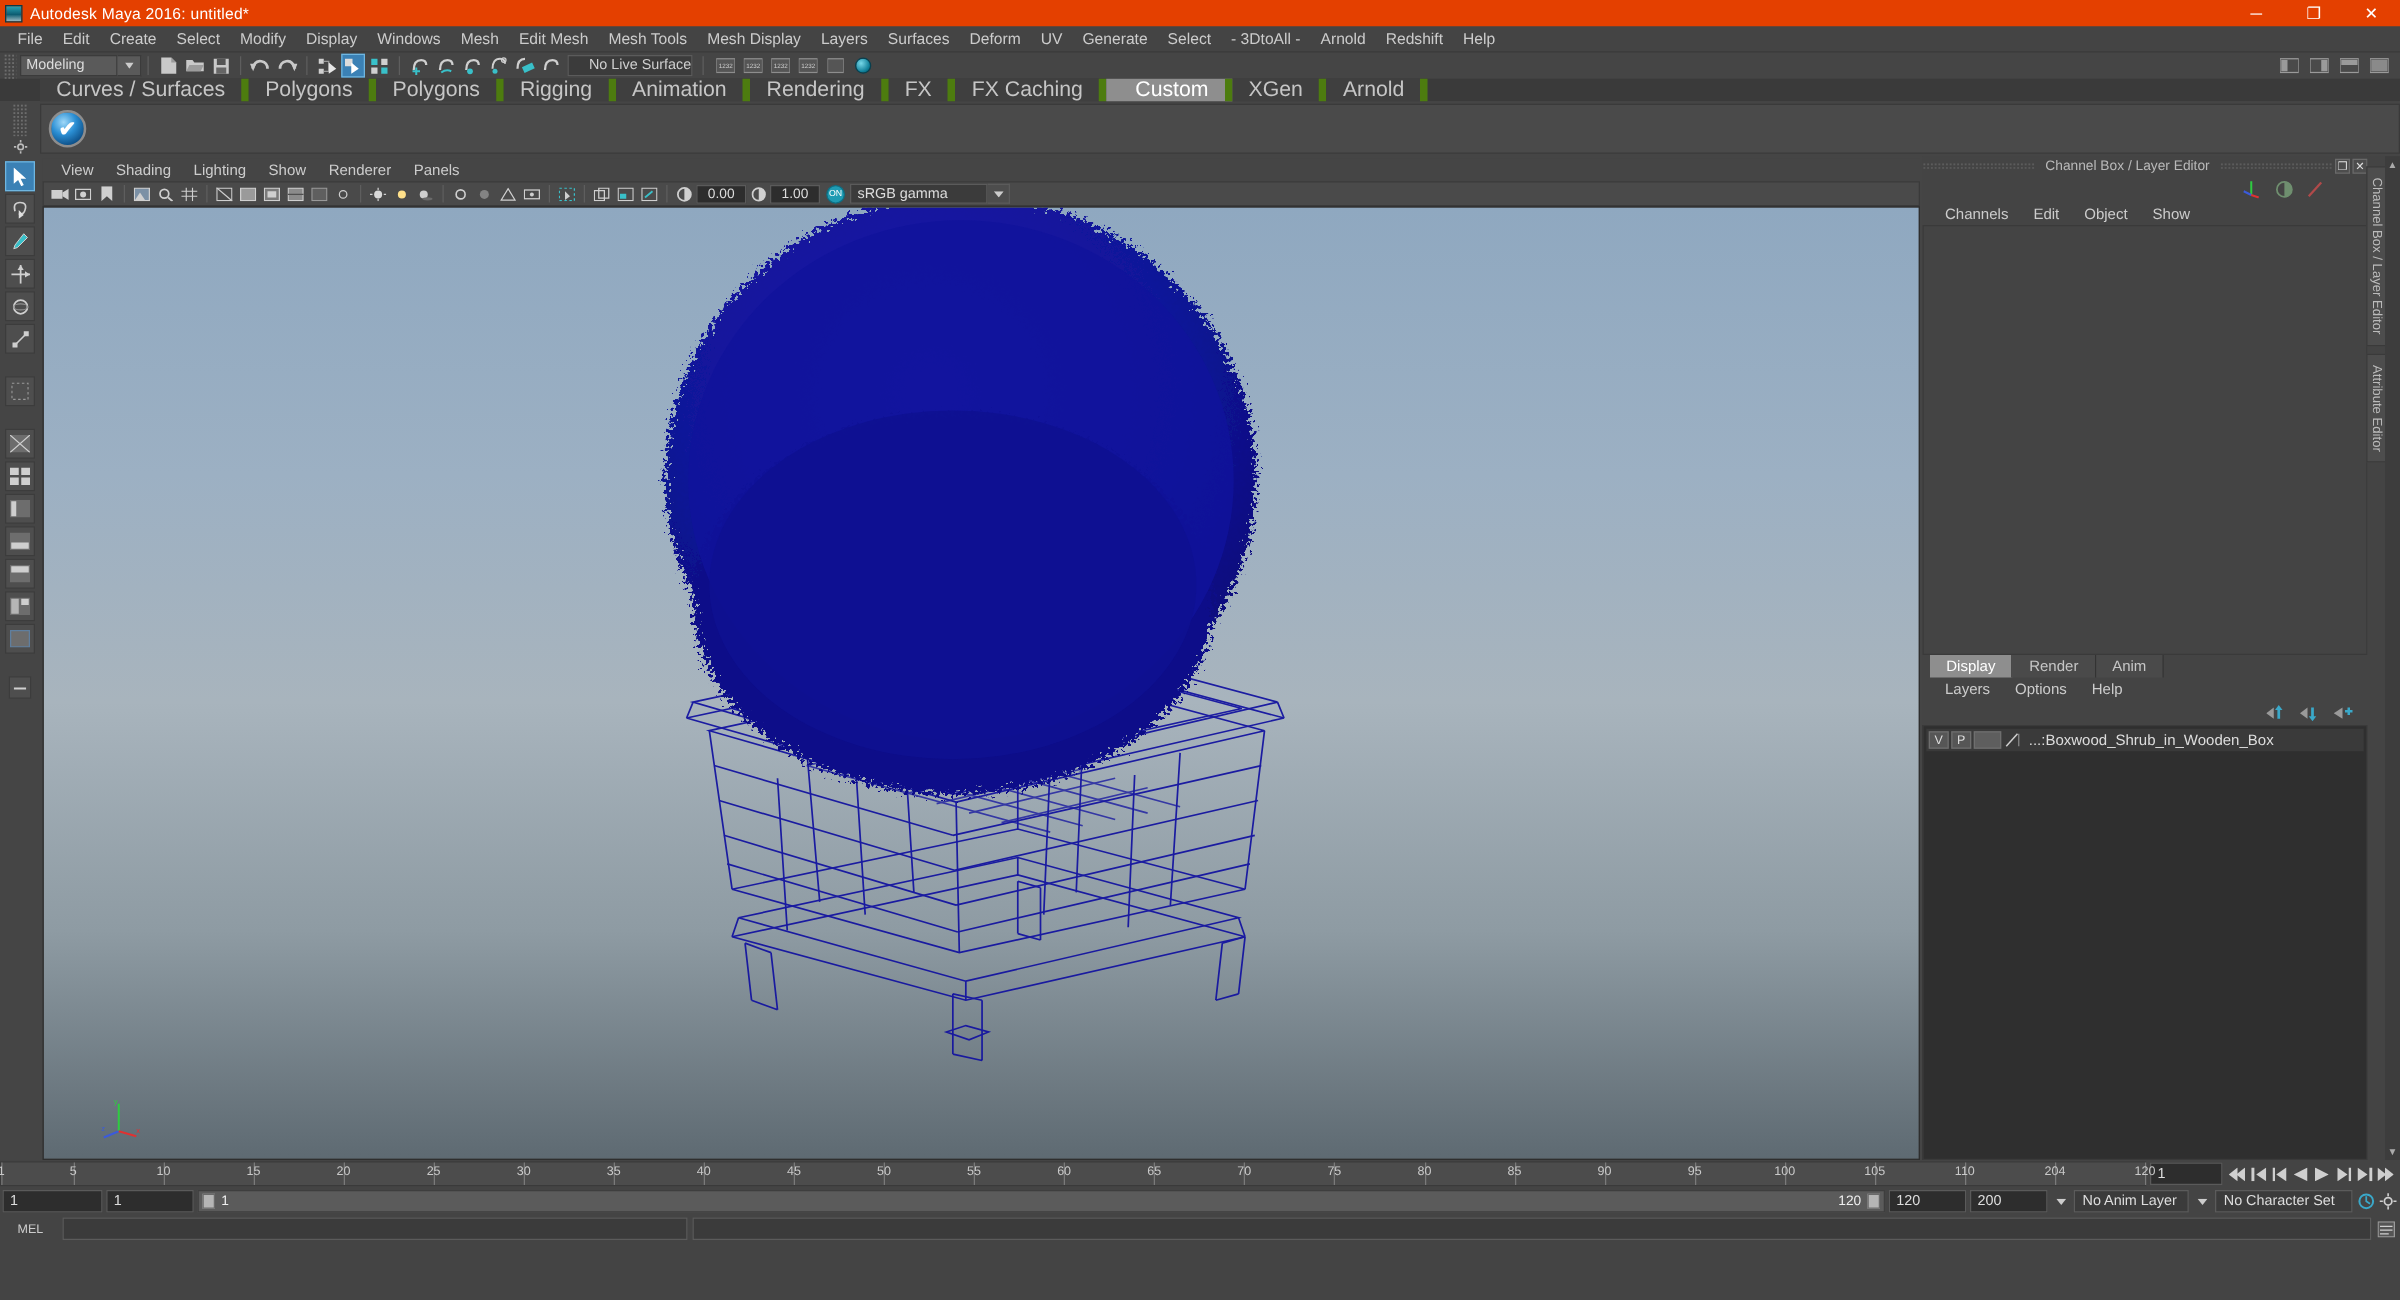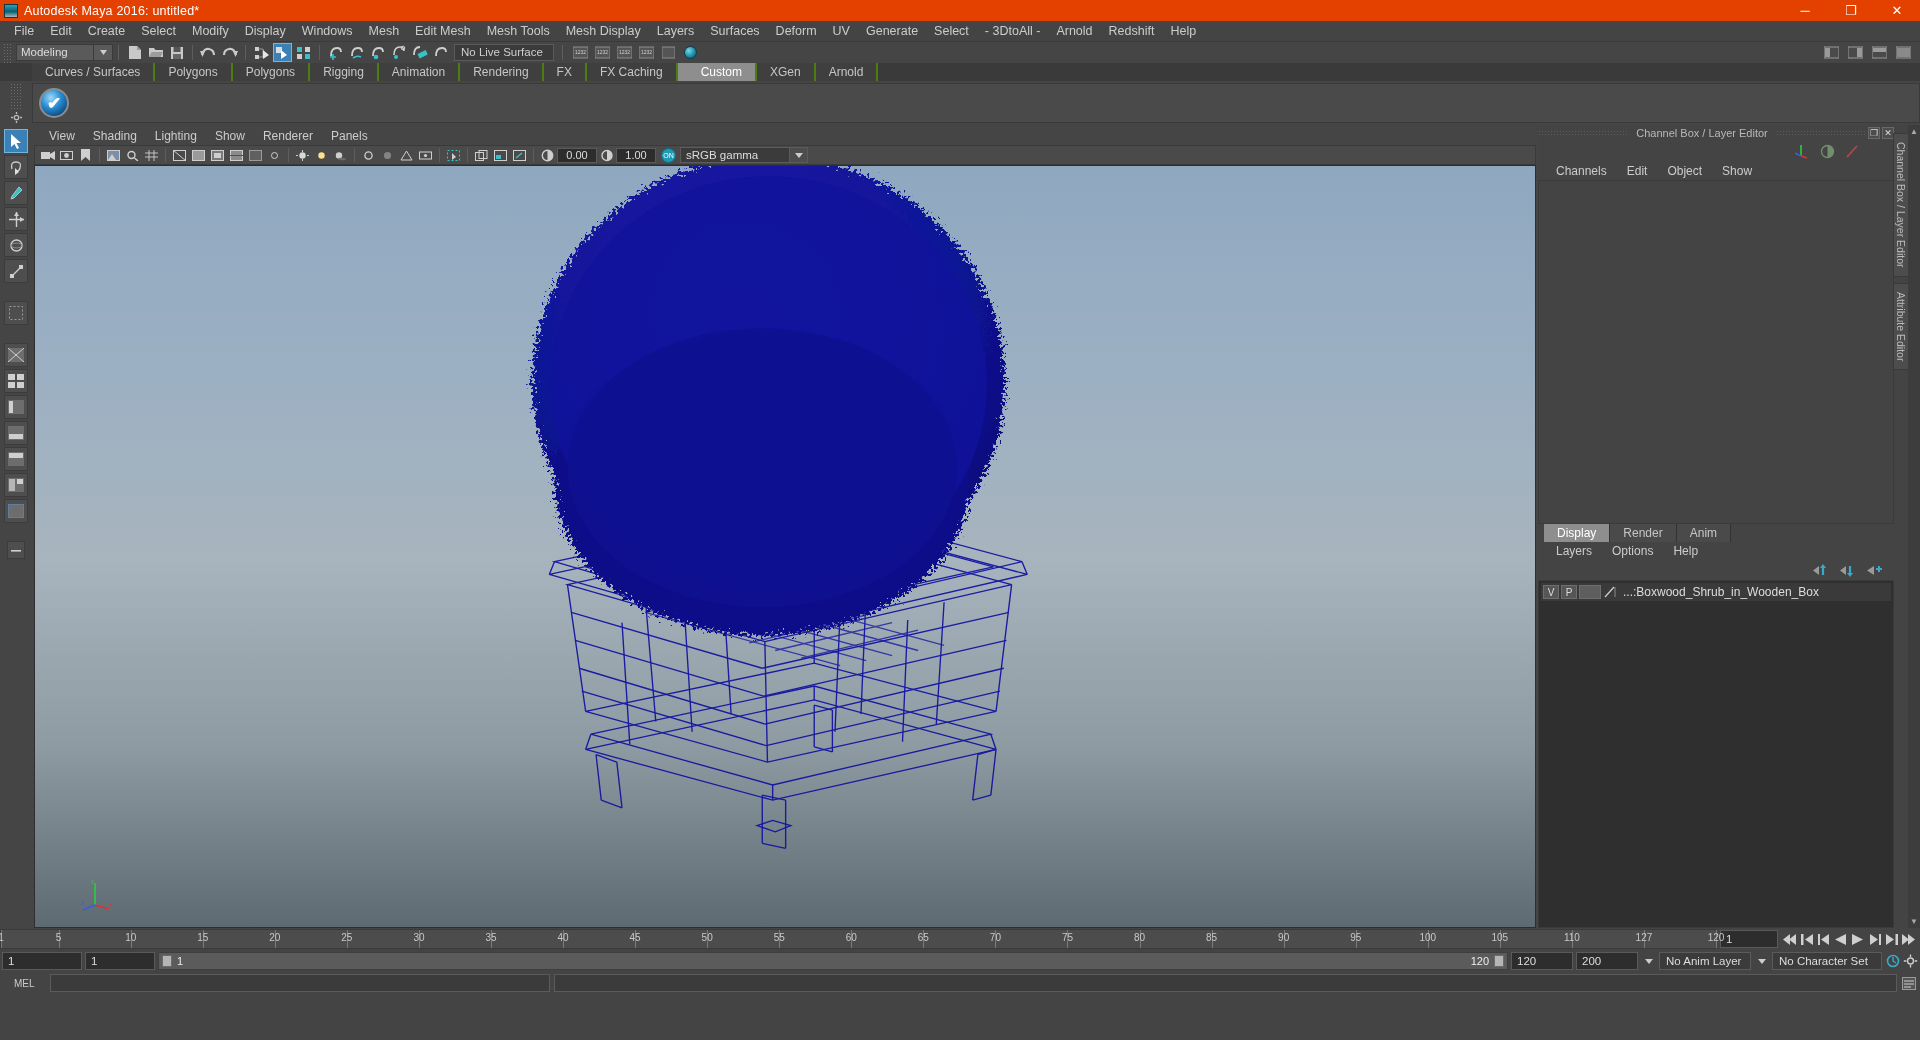--- a/index.html
+++ b/index.html
@@ -27,28 +27,28 @@
      background-image:radial-gradient(#6d6d6d 32%, transparent 33%);
      background-size:3px 3px; }
   .menuset{ width:78px; height:17px; background:#5a5a5a; border:1px solid #3b3b3b;
      font-size:11.5px; color:#ddd; line-height:15px; padding-left:4px; }
   .menuset-arrow{ width:19px;height:17px;background:#5a5a5a;border:1px solid #3b3b3b;border-left:none;
      display:flex;align-items:center;justify-content:center;}
   .tsep{ width:1px; height:15px; background:#5e5e5e; margin:0 5px; }
   .ticon{ width:19px; height:19px; margin:0 1px; display:flex; align-items:center; justify-content:center; }
   .ticon.sel{ background:#3b81b5; border:1px solid #6fb6e0; }
   .livesurf{ width:100px;height:17px;background:#3b3b3b;border:1px solid #5b5b5b;
-     font-size:11.5px;color:#cfcfcf;line-height:15px;padding-left:6px;margin:0 3px; }
+     font-size:11.5px;color:#cfcfcf;line-height:15px;padding-left:6px;margin:0 3px;text-align:right; }
   .dot4{ width:13px;height:13px;border-radius:50%;
      background:radial-gradient(circle at 35% 33%,#76d7e8,#0d7c96 68%,#064a5c); border:1px solid #08404f;}
 
   
   .shelftabs{ height:18px; background:#3a3a3a; display:flex; align-items:flex-end; padding-left:32px; }
-  .shelftab{ height:18px; line-height:18px; padding:0 13px; font-size:12px; color:#c6c6c6;
-     background:#3f3f3f; border-right:2px solid #4d7c0f; }
+  .shelftab{ height:18px; line-height:18px; padding:0 13px; font-size:17px; color:#c6c6c6;
+     background:#3f3f3f; border-right:6px solid #4d7c0f; }
   .shelftab.active{ background:#8e8e8e; color:#fff;padding-left:23px; }
   .shelfbody{ height:44px; background:#454545; display:flex; align-items:center; }
   .shelfrail{ width:32px; height:44px; background:#454545; display:flex; flex-direction:column;
      align-items:center; justify-content:center; }
   .shelfdots{ width:12px;height:26px;background-image:radial-gradient(#6d6d6d 32%, transparent 33%);
      background-size:3px 3px; }
   .shelfarea{ flex:1; height:40px; background:#4a4a4a; border:1px solid #3a3a3a; display:flex;
      align-items:center; padding-left:6px; }
   .shelfbtn{ width:30px;height:30px;border-radius:50%;
      background:radial-gradient(circle at 38% 30%, #9fd8f8 0%, #2b8fd4 40%, #0d4e86 78%, #0a3a66 100%);
@@ -852,21 +852,21 @@
         <div class="ticklab" style="left: 74.7899%;">90</div>
         <div class="tick" style="left: 78.9916%;"></div>
         <div class="ticklab" style="left: 78.9916%;">95</div>
         <div class="tick" style="left: 83.1933%;"></div>
         <div class="ticklab" style="left: 83.1933%;">100</div>
         <div class="tick" style="left: 87.395%;"></div>
         <div class="ticklab" style="left: 87.395%;">105</div>
         <div class="tick" style="left: 91.5966%;"></div>
         <div class="ticklab" style="left: 91.5966%;">110</div>
         <div class="tick" style="left: 95.7983%;"></div>
-        <div class="ticklab" style="left: 95.7983%;">127</div>
+        <div class="ticklab" style="left: 95.7983%;">204</div>
         <div class="tick" style="left: 100%;"></div>
         <div class="ticklab" style="left: 100%;">120</div>
       </div>
     <div class="curframe">1</div>
     <div class="transport">
       <div class="tp">
         <svg width="13" height="11">
             <polygon points="13,0 6,5.5 13,11" fill="#cfcfcf"></polygon>
             <polygon points="7,0 0,5.5 7,11" fill="#cfcfcf"></polygon>
           </svg>

